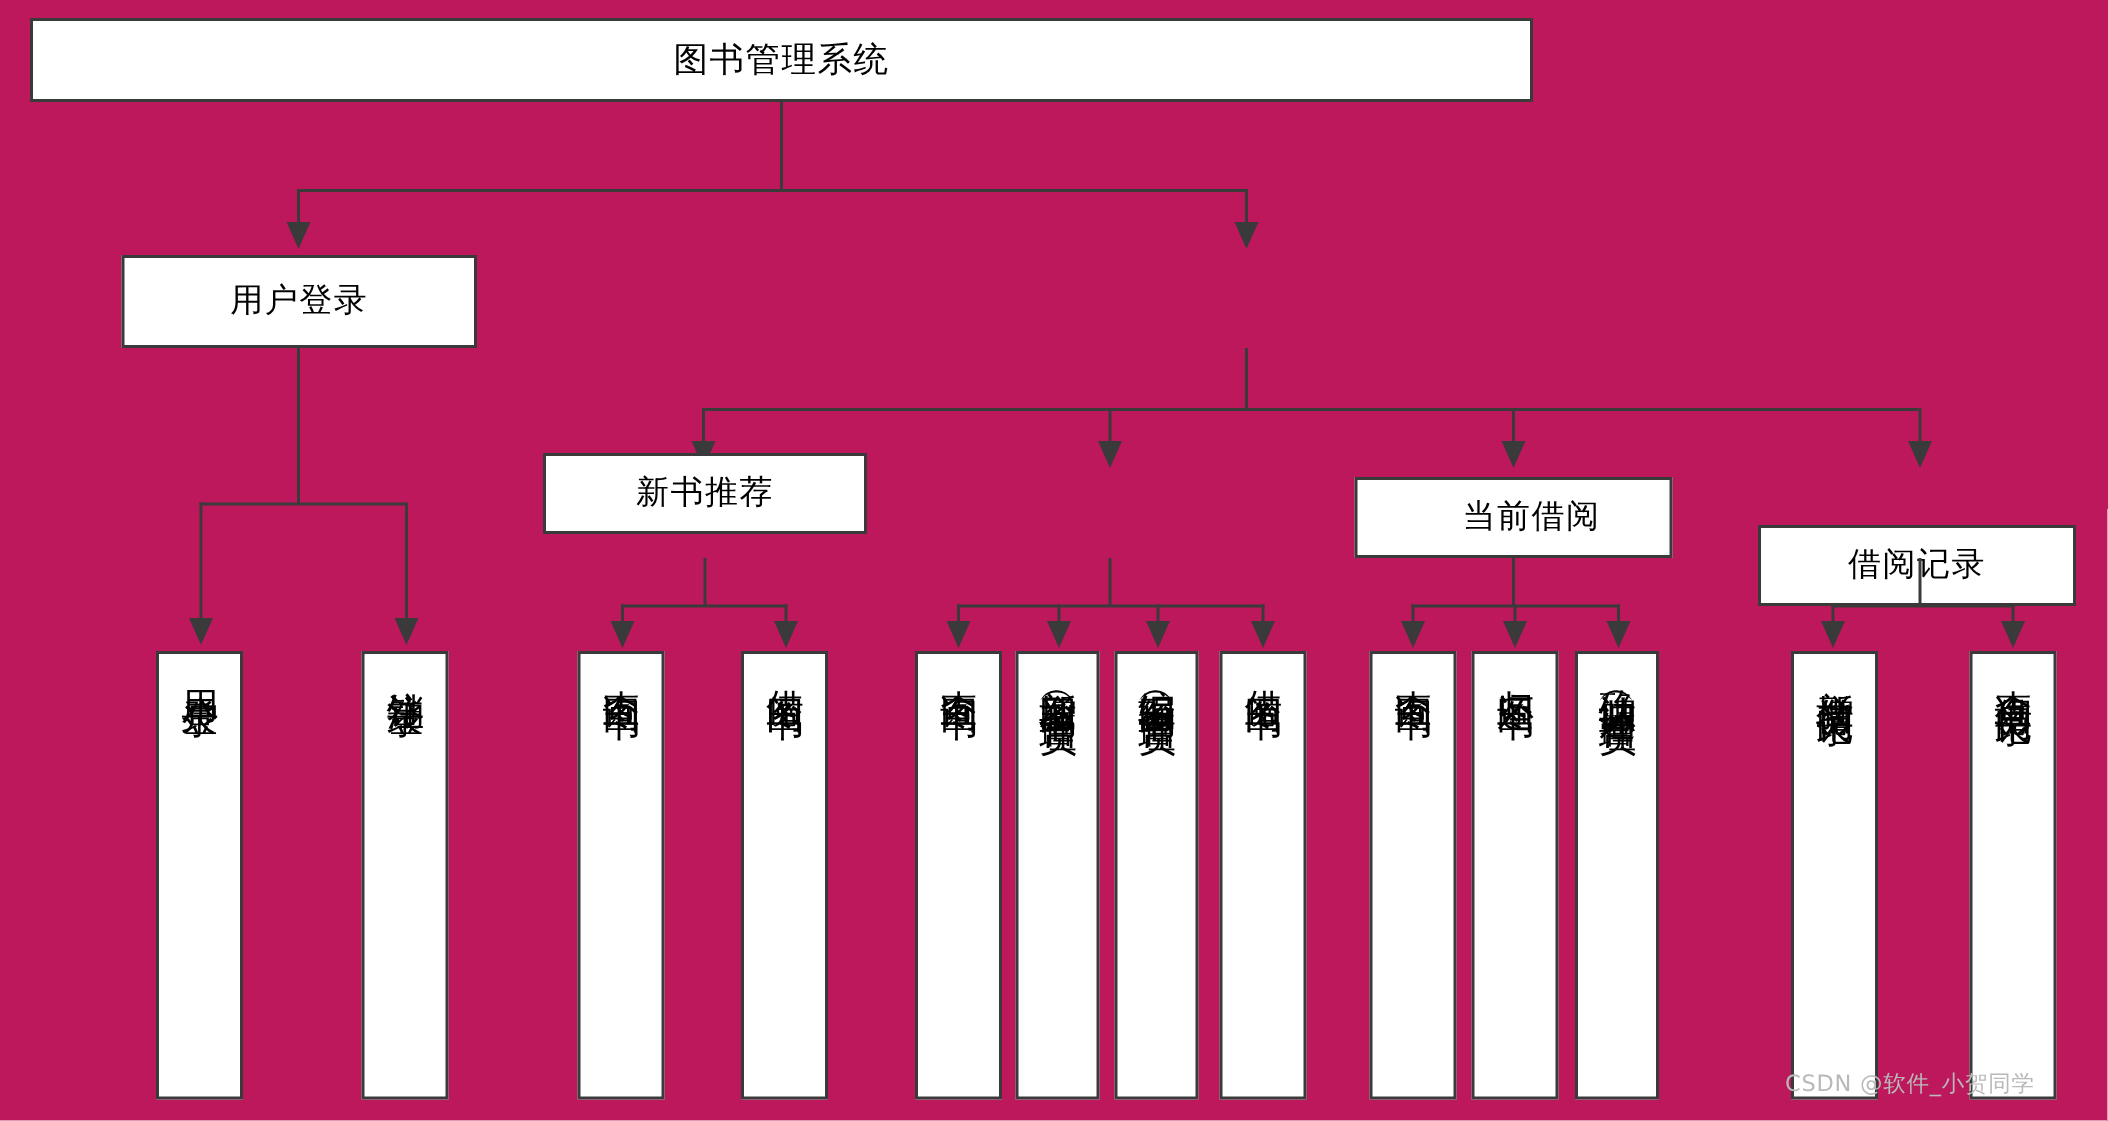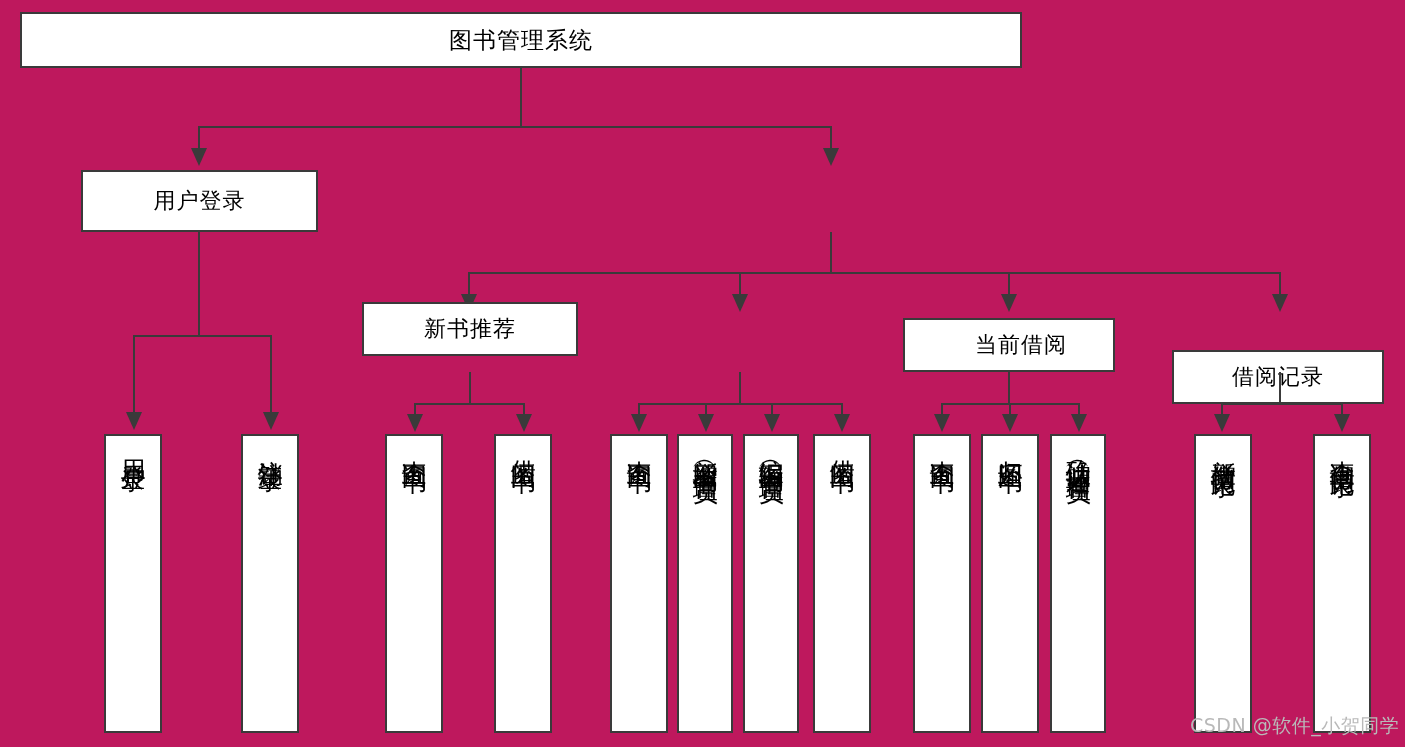--- a/index.html
+++ b/index.html
@@ -63,21 +63,21 @@
     position: absolute;
     width: 0;
     height: 0;
     border-left: 8px solid transparent;
     border-right: 8px solid transparent;
     border-top: 18px solid #3a3a3a;
   }
   .watermark {
     position: absolute;
     color: #b9b9b9;
-    font-size: 19px;
+    font-size: 15px;
     white-space: nowrap;
     letter-spacing: 0.5px;
     font-family: "DejaVu Sans", "Liberation Sans", sans-serif;
   }
 </style>
 </head>
 <body>
 
 <div id="canvas">
 

